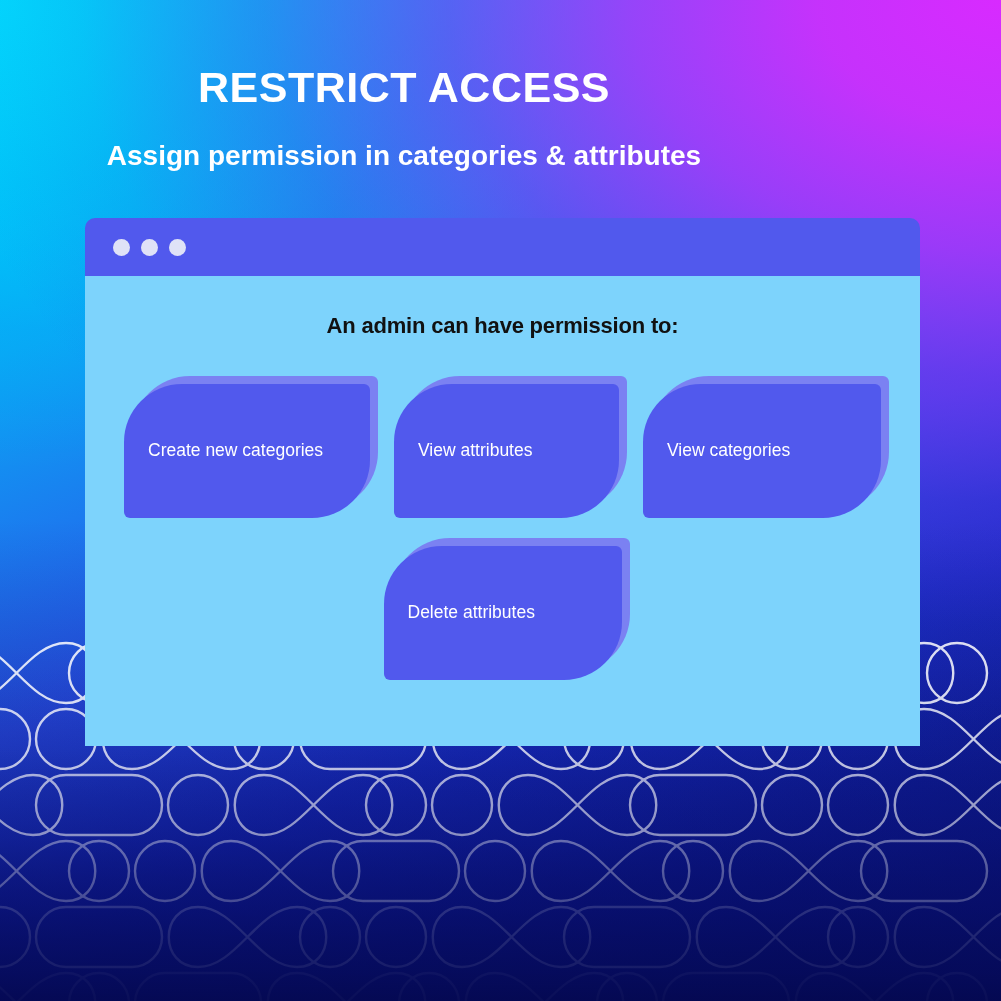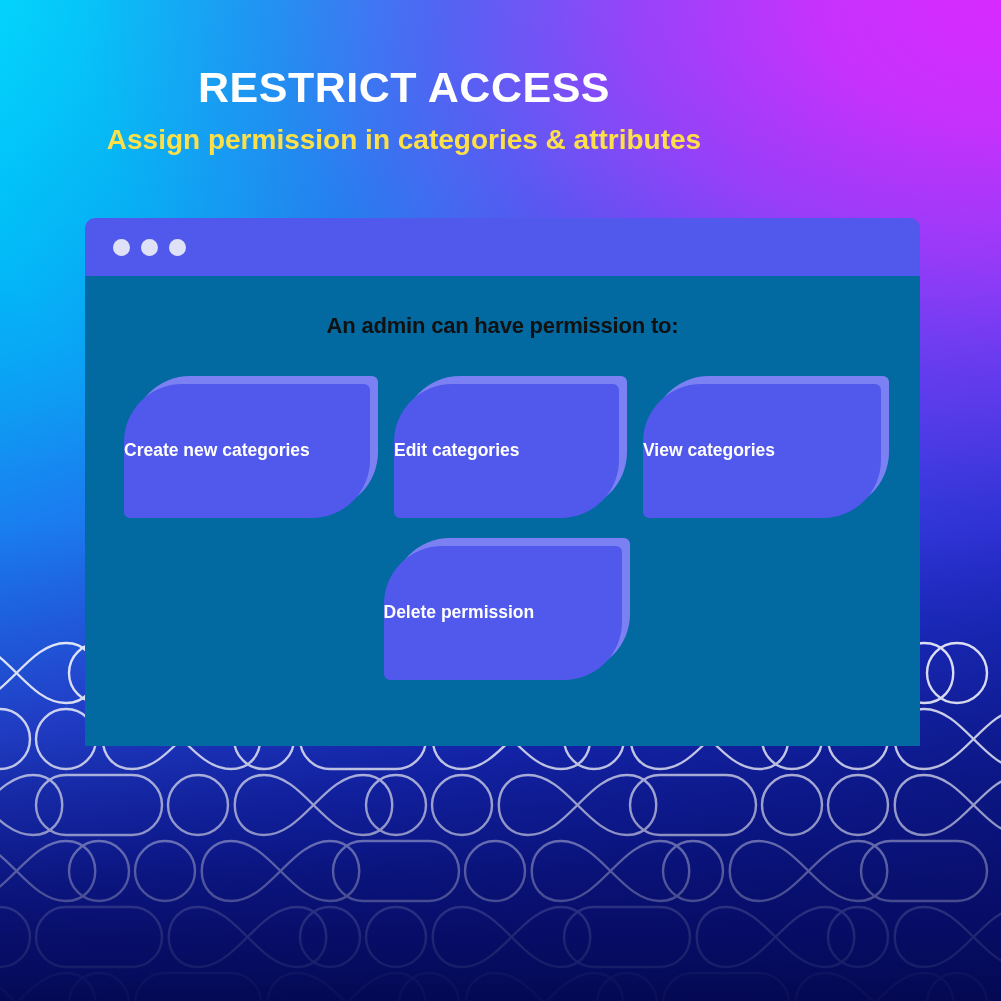--- a/index.html
+++ b/index.html
@@ -114,25 +114,25 @@
   .title {
     margin: 0;
     padding-top: 64px;
     font-size: 43px;
     font-weight: bold;
     letter-spacing: 0.5px;
     color: #ffffff;
     line-height: 1.1;
   }
   .subtitle {
-    margin: 0;
+    margin: 16px;
     padding-top: 12px;
     font-size: 28px;
     font-weight: bold;
-    color: #fde047;
+    color: #ffffff;
     line-height: 1.2;
   }
 
   
   .browser {
     position: absolute;
     left: 85px;
     top: 218px;
     width: 835px;
     height: 528px;
@@ -152,21 +152,21 @@
   }
   .dot {
     width: 17px;
     height: 17px;
     border-radius: 50%;
     background: #dfe2f7;
   }
   .browser-body {
     position: relative;
     height: 470px;
-    background: #0369a1;
+    background: #7dd3fc;
   }
 
   .panel-heading {
     margin: 0;
     padding-top: 37px;
     text-align: center;
     font-size: 22px;
     font-weight: bold;
     color: #111111;
     letter-spacing: -0.2px;
@@ -201,25 +201,26 @@
   }
   .card-face {
     position: absolute;
     inset: 0;
     background: #5159ed;
     border-radius: 58px 6px 58px 6px;
     display: flex;
     align-items: center;
   }
   .card-label {
+    padding-left: 24px;
     padding-right: 18px;
     color: #ffffff;
     font-size: 17.5px;
     line-height: 1.35;
-    font-weight: bold;
+    font-weight: normal;
     white-space: pre-line;
   }
 
   .w-create { width: 246px; }
   .w-view   { width: 225px; }
   .w-edit   { width: 238px; }
   .w-delete { width: 238px; }
   .w-scope  { width: 283px; }
 </style>
 </head>
@@ -363,39 +364,39 @@
         <div class="card w-create">
           <div class="card-shadow"></div>
           <div class="card-face">
             <span class="card-label">Create new categories</span>
           </div>
         </div>
 
         <div class="card w-view">
           <div class="card-shadow"></div>
           <div class="card-face">
-            <span class="card-label">Edit categories</span>
+            <span class="card-label">View attributes</span>
           </div>
         </div>
 
         <div class="card w-edit">
           <div class="card-shadow"></div>
           <div class="card-face">
             <span class="card-label">View categories</span>
           </div>
         </div>
 
       </div>
 
       <div class="cards-row row2">
 
         <div class="card w-delete">
           <div class="card-shadow"></div>
           <div class="card-face">
-            <span class="card-label">Delete permission</span>
+            <span class="card-label">Delete attributes</span>
           </div>
         </div>
 
 
       </div>
 
     </div>
   </div>
 
 </div>

